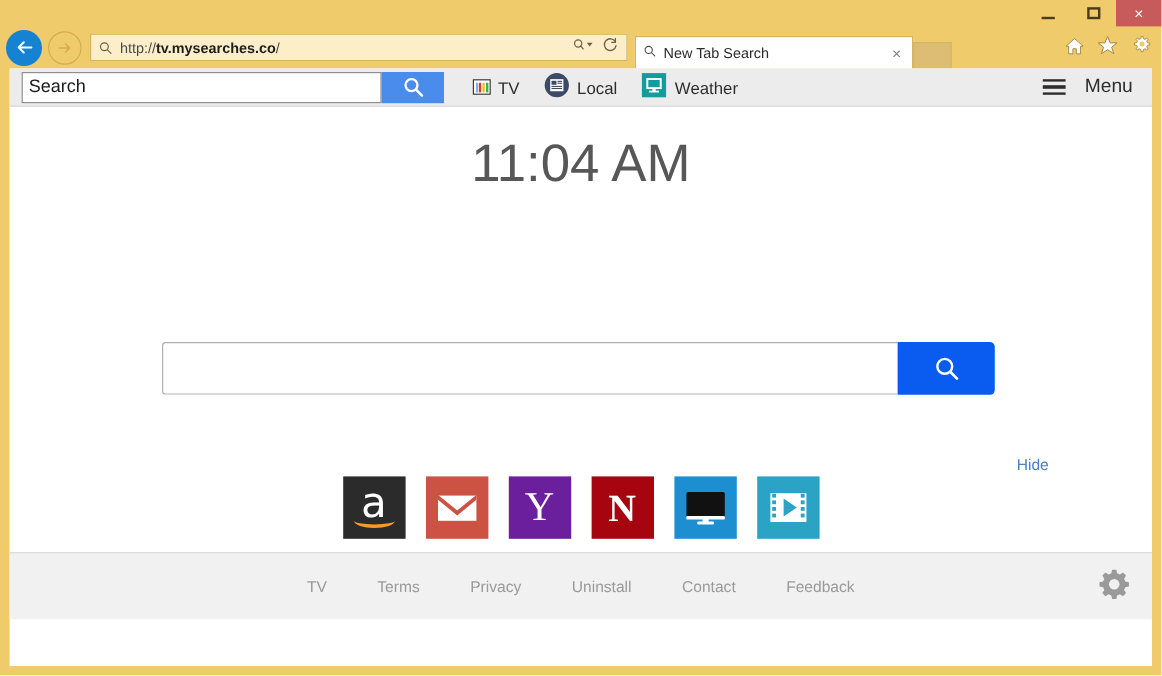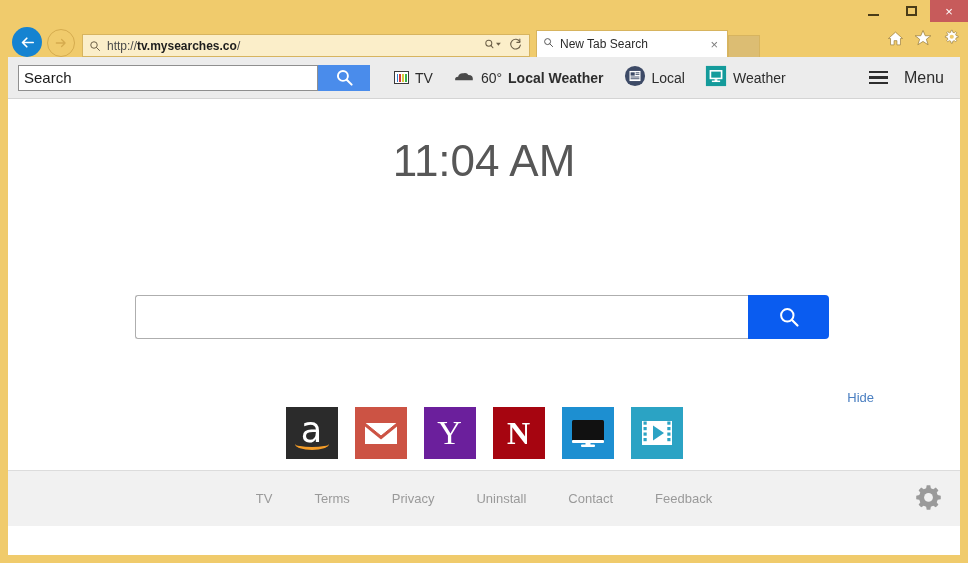--- a/index.html
+++ b/index.html
@@ -41,23 +41,23 @@
     color: #ffffff;
     font-size: 13px;
   }
   .min-glyph { display:block; width:11px; height:2px; background:#4a3c18; margin-top:7px;}
   .max-glyph { display:block; width:11px; height:10px; border:2px solid #4a3c18; box-sizing:border-box;}
 
   
   .navrow {
     position: relative;
     height: 35px;
-    padding: 0 0 0 9px;
-    display: flex;
-    align-items: flex-end;
+    padding: 0 0 0 2px;
+    display: flex;
+    align-items: center;
   }
   .nav-back {
     width: 30px; height: 30px; border-radius: 50%;
     background: #1583d1;
     display:flex; align-items:center; justify-content:center;
     flex: 0 0 auto;
     margin-left: 3px;
   }
   .nav-fwd {
     width: 26px; height: 26px; border-radius: 50%;
@@ -84,21 +84,21 @@
     flex: 1;
     font-size: 12px;
     color: #4a4a4a;
     white-space: nowrap;
     overflow: hidden;
   }
   .addr-url b { color: #1d1d1d; font-weight: bold; }
   .addr-tools { display:flex; align-items:center; gap:7px; color:#6d6048; padding-right:3px;}
 
   .tab {
-    width: 192px; height: 27px;
+    width: 232px; height: 27px;
     margin-left: 6px;
     background: #ffffff;
     border: 1px solid #d7b45f;
     border-bottom: none;
     align-self: flex-end;
     display: flex;
     align-items: center;
     box-sizing: border-box;
     padding: 0 6px;
     font-size: 12px;
@@ -126,21 +126,21 @@
     position: absolute;
     left: 8px; top: 57px;
     width: 952px; height: 498px;
     background: #ffffff;
     box-sizing: border-box;
     overflow: hidden;
   }
 
   
   .exttoolbar {
-    height: 42px;
+    height: 32px;
     background: #ececec;
     border-bottom: 1px solid #d4d4d4;
     display: flex;
     align-items: center;
     padding: 0 10px;
     box-sizing: border-box;
   }
   .ext-searchwrap {
     display: flex; align-items: center;
     flex: 0 0 auto;
@@ -193,21 +193,21 @@
   
   .content {
     position: relative;
     height: 427px;
     background: #ffffff;
   }
   .clock {
     text-align: center;
     font-size: 44px;
     color: #575757;
-    padding-top: 37px;
+    padding-top: 23px;
     letter-spacing: 0px;
     font-weight: 400;
   }
   .mainsearch {
     position: absolute;
     left: 127px; top: 196px;
     display: flex;
     align-items: stretch;
   }
   .mainsearch-input {
@@ -396,29 +396,20 @@
         <div class="ext-item">
           <span class="tvicon">
             <i style="background:#2f7fd0"></i>
               <i style="background:#d03a3a"></i>
               <i style="background:#d8c93a"></i>
               <i style="background:#3ab24a"></i>
           </span>
           <span>TV</span>
         </div>
 
-        <div class="ext-item weather">
-          <span>
-            <svg width="22" height="13" viewBox="0 0 30 16">
-              <path d="M3 13 Q2 9 7 8.5 Q8 3 14 3.5 Q19 2 21 6 Q28 6 27 13 Z" fill="#4a4a4a"></path>
-            </svg>
-          </span>
-          <span>60°</span>
-          <b>Local Weather</b>
-        </div>
 
         <div class="ext-item">
           <span>
             <svg width="22" height="22" viewBox="0 0 24 24">
               <circle cx="12" cy="12" r="11" fill="#3d4a66"></circle>
               <rect x="6" y="6.5" width="12" height="11" fill="#ffffff"></rect>
               <rect x="7.2" y="8" width="4.5" height="3.6" fill="#3d4a66"></rect>
               <rect x="12.6" y="8" width="4.2" height="1" fill="#3d4a66"></rect>
               <rect x="12.6" y="9.7" width="4.2" height="1" fill="#3d4a66"></rect>
               <rect x="7.2" y="12.6" width="9.6" height="1" fill="#3d4a66"></rect>

